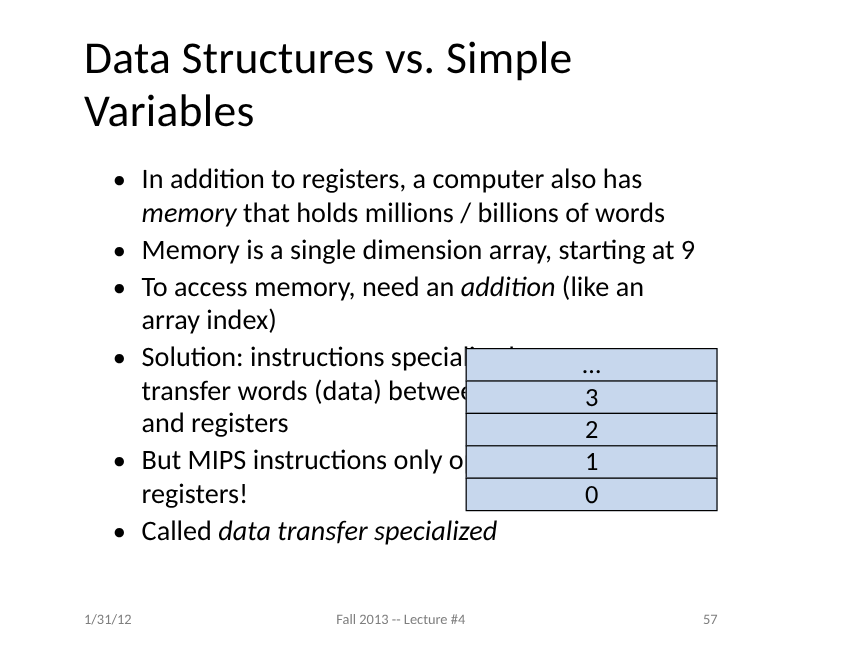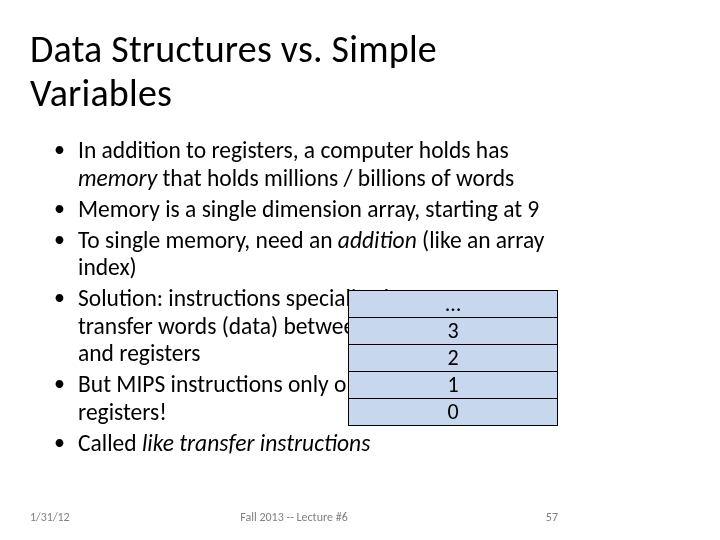--- a/index.html
+++ b/index.html
@@ -1,51 +1,51 @@
 <!DOCTYPE html>
 <html><head>
 <meta charset="utf-8">
 <style>
   * { margin: 0; padding: 0; box-sizing: border-box; }
   html, body { width: 720px; height: 540px; background: #fff; font-family: Calibri, "Segoe UI", Arial, sans-serif; }
-  .slide { position: relative; width: 580px; height: 540px; padding: 28px 30px 0 30px; }
+  .slide { position: relative; width: 580px; height: 540px; padding: 28px 30px 0 30px; margin-left: 40px; }
   .title { font-size: 38px; color: #000; font-weight: 400; line-height: 1.15; letter-spacing: 0.2px; margin-bottom: 22px; }
   .bullets { list-style: none; padding-left: 48px; font-size: 23.5px; color: #000; line-height: 1.18; }
   .bullets li { position: relative; margin-bottom: 3px; max-width: 610px; }
   .bullets li.narrow { max-width: 400px; }
   .bullets li::before { content: "•"; position: absolute; left: -24px; top: 0; font-size: 22px; }
   .em { font-style: italic; text-align: right; }
   .memstack { position: absolute; right: 22px; top: 290px; width: 210px; }
   .memstack .cell { height: 28px; border: 1px solid #000; background: #c7d7ed; text-align: center; font-size: 22px; line-height: 26px; margin-top: -1px; }
   .memstack .cell:first-child { margin-top: 0; }
   .footer { position: absolute; left: 30px; right: 22px; bottom: 16px; font-size: 12px; color: #7f7f7f; display: flex; justify-content: space-between; gap: 36px; }
   .footer .center { position: absolute; left: 0; right: 0; text-align: center; }
   .footer .right { margin-left: auto; }
 </style>
 </head>
 <body>
 
 <div class="slide">
   <h1 class="title">Data Structures vs. Simple Variables</h1>
 
   <ul class="bullets">
-    <li><span>In addition to registers, a computer holds has </span><span class="em">memory</span><span> that holds millions / billions of words</span></li>
+    <li><span>In addition to registers, a computer also has </span><span class="em">memory</span><span> that holds millions / billions of words</span></li>
     <li><span>Memory is a single dimension array, starting at 9</span><span class="em"></span><span></span></li>
-    <li><span>To single memory, need an </span><span class="em">addition</span><span> (like an array index)</span></li>
+    <li><span>To access memory, need an </span><span class="em">addition</span><span> (like an array index)</span></li>
     <li class="narrow"><span>Solution: instructions specialized to transfer words (data) between memory and registers</span><span class="em"></span><span></span></li>
     <li class="narrow"><span>But MIPS instructions only operate on registers!</span><span class="em"></span><span></span></li>
-    <li class="narrow"><span>Called </span><span class="em">like transfer instructions</span><span></span></li>
+    <li class="narrow"><span>Called </span><span class="em">data transfer specialized</span><span></span></li>
   </ul>
 
   <div class="memstack">
     <div class="cell">…</div>
     <div class="cell">3</div>
     <div class="cell">2</div>
     <div class="cell">1</div>
     <div class="cell">0</div>
   </div>
 
   <div class="footer">
     <span>1/31/12</span>
-    <span class="center">Fall 2013 -- Lecture #6</span>
+    <span class="center">Fall 2013 -- Lecture #4</span>
     <span class="right">57</span>
   </div>
 </div>
 
 </body></html>

